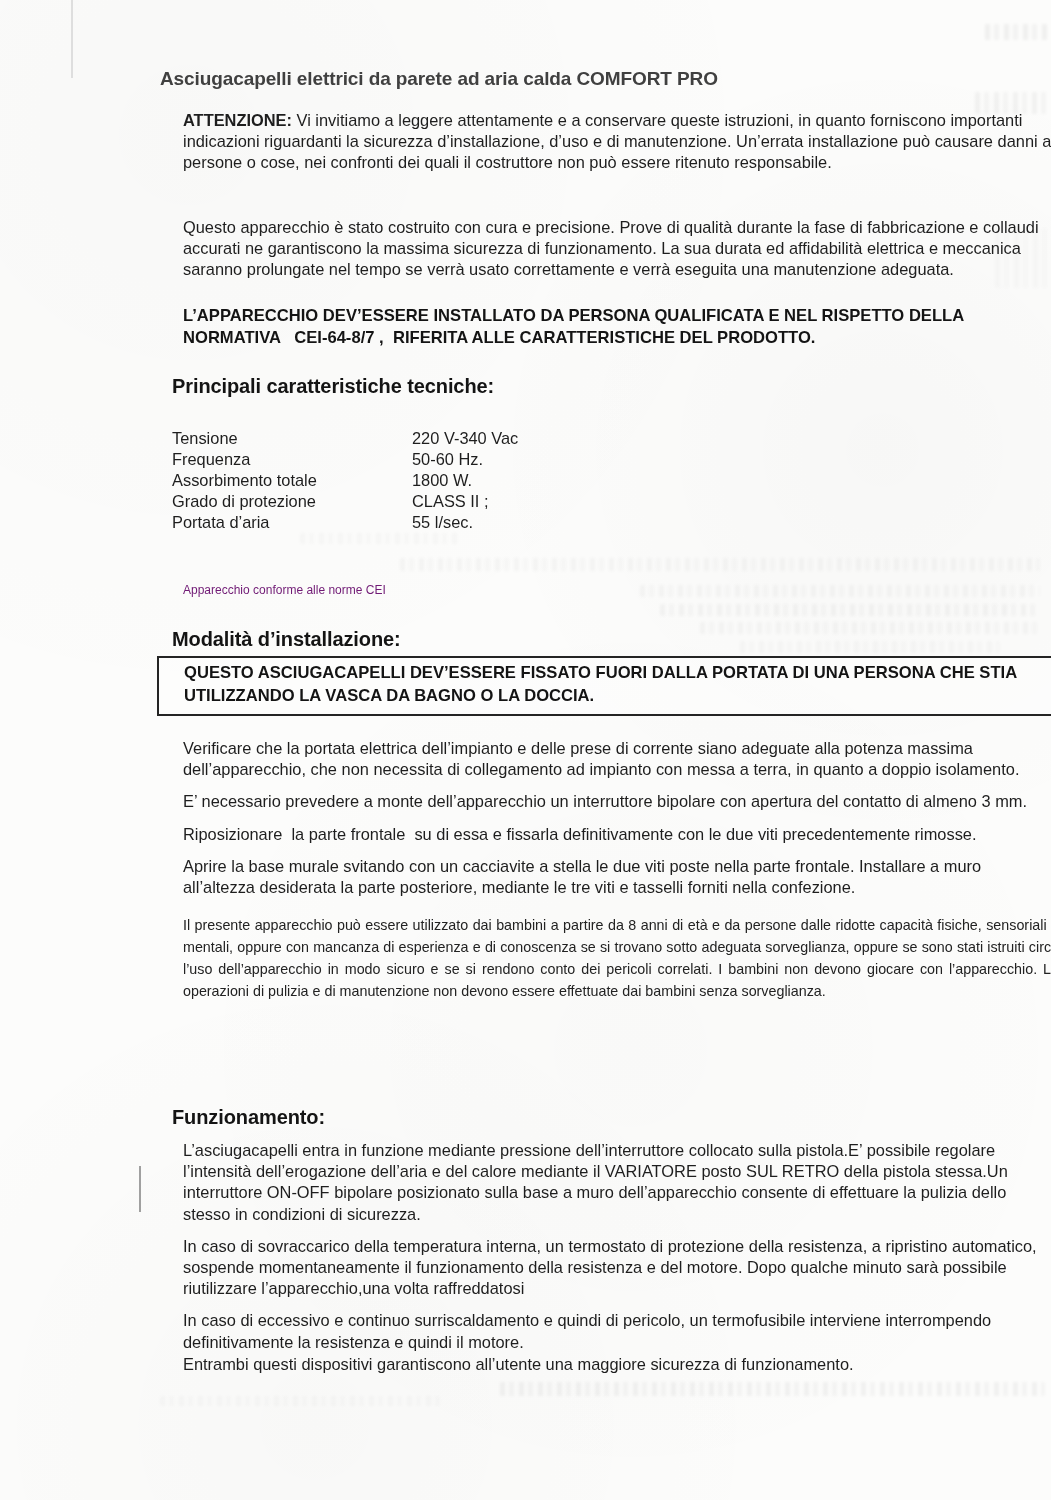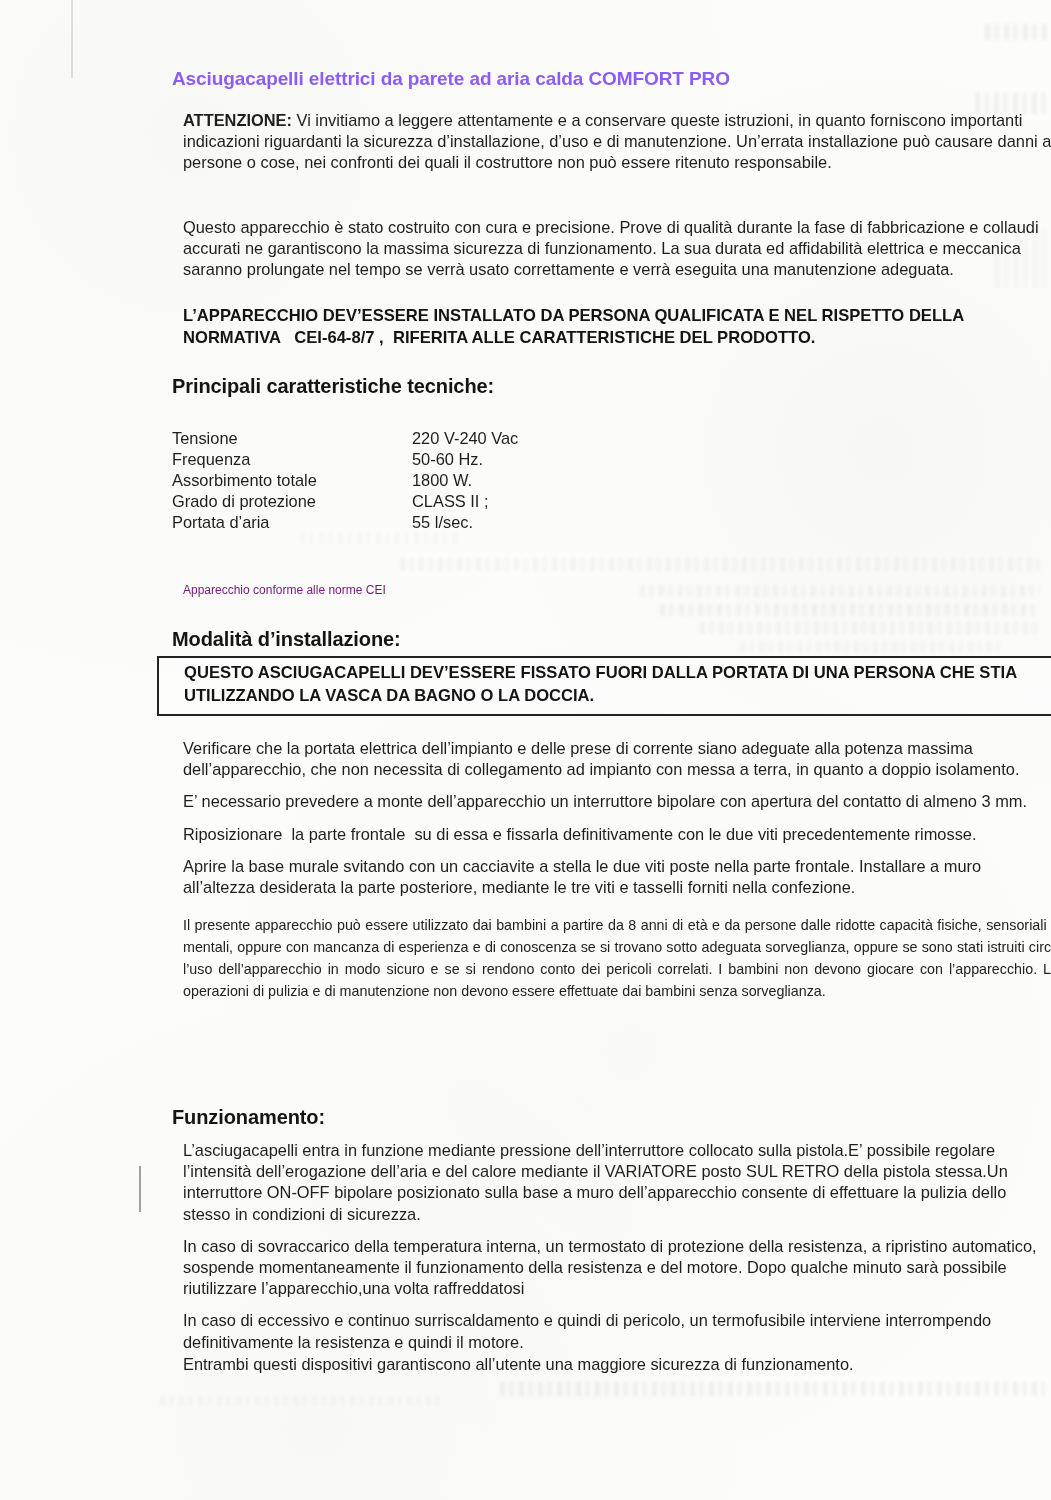--- a/index.html
+++ b/index.html
@@ -23,22 +23,22 @@
       radial-gradient(circle at 18% 9%, rgba(0,0,0,0.015), transparent 38%),
       radial-gradient(circle at 84% 30%, rgba(0,0,0,0.02), transparent 30%),
       radial-gradient(circle at 60% 70%, rgba(0,0,0,0.012), transparent 40%),
       radial-gradient(circle at 30% 95%, rgba(0,0,0,0.015), transparent 30%);
   }
   p{margin:11px;}
   .abs{position:absolute;}
   .b{font-weight:bold;}
 
   .title{
-    left:172px;top:55px;
-    font-size:19px;font-weight:bold;color:#8b5cf6;
+    left:160px;top:55px;
+    font-size:19px;font-weight:bold;color:#404040;
     letter-spacing:-0.1px;white-space:nowrap;
   }
   .body-text{
     font-size:16.4px;line-height:21.2px;color:#1e1e1e;
   }
   .para-attention{left:172px;top:99px;width:874px;}
   .para-quality{left:172px;top:206px;width:878px;}
   .notice{
     left:172px;top:294px;width:878px;
     font-size:16.6px;line-height:21.8px;font-weight:bold;color:#141414;
@@ -127,21 +127,21 @@
   <p class="abs body-text para-attention"><span class="b">ATTENZIONE:</span><span> Vi invitiamo a leggere attentamente e a conservare queste istruzioni, in quanto forniscono importanti indicazioni riguardanti la sicurezza d’installazione, d’uso e di manutenzione. Un’errata installazione può causare danni a persone o cose, nei confronti dei quali il costruttore non può essere ritenuto responsabile.</span></p>
 
   <p class="abs body-text para-quality">Questo apparecchio è stato costruito con cura e precisione. Prove di qualità durante la fase di fabbricazione e collaudi accurati ne garantiscono la massima sicurezza di funzionamento. La sua durata ed affidabilità elettrica e meccanica saranno prolungate nel tempo se verrà usato correttamente e verrà eseguita una manutenzione adeguata.</p>
 
   <p class="abs notice">L’APPARECCHIO DEV’ESSERE INSTALLATO DA PERSONA QUALIFICATA E NEL RISPETTO DELLA NORMATIVA   CEI-64-8/7 ,  RIFERITA ALLE CARATTERISTICHE DEL PRODOTTO.</p>
 
   <h2 class="abs h-section h-tech">Principali caratteristiche tecniche:</h2>
 
   <div class="abs specs">
     <span>Tensione</span>
-    <span>220 V-240 Vac</span>
+    <span>220 V-340 Vac</span>
     <span>Frequenza</span>
     <span>50-60 Hz.</span>
     <span>Assorbimento totale</span>
     <span>1800 W.</span>
     <span>Grado di protezione</span>
     <span>CLASS II ;</span>
     <span>Portata d’aria</span>
     <span>55 l/sec.</span>
   </div>
 

